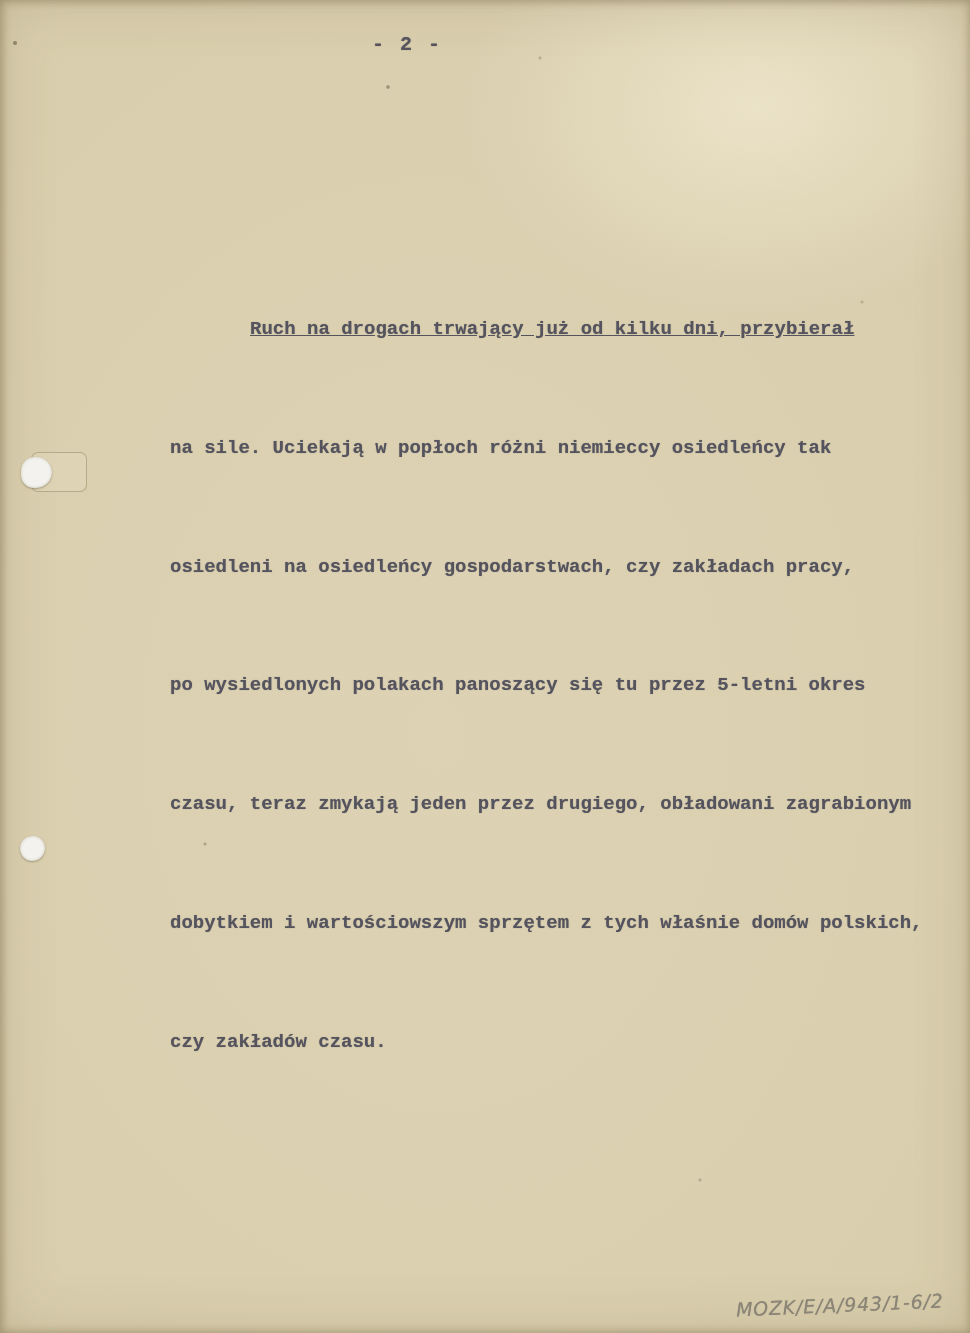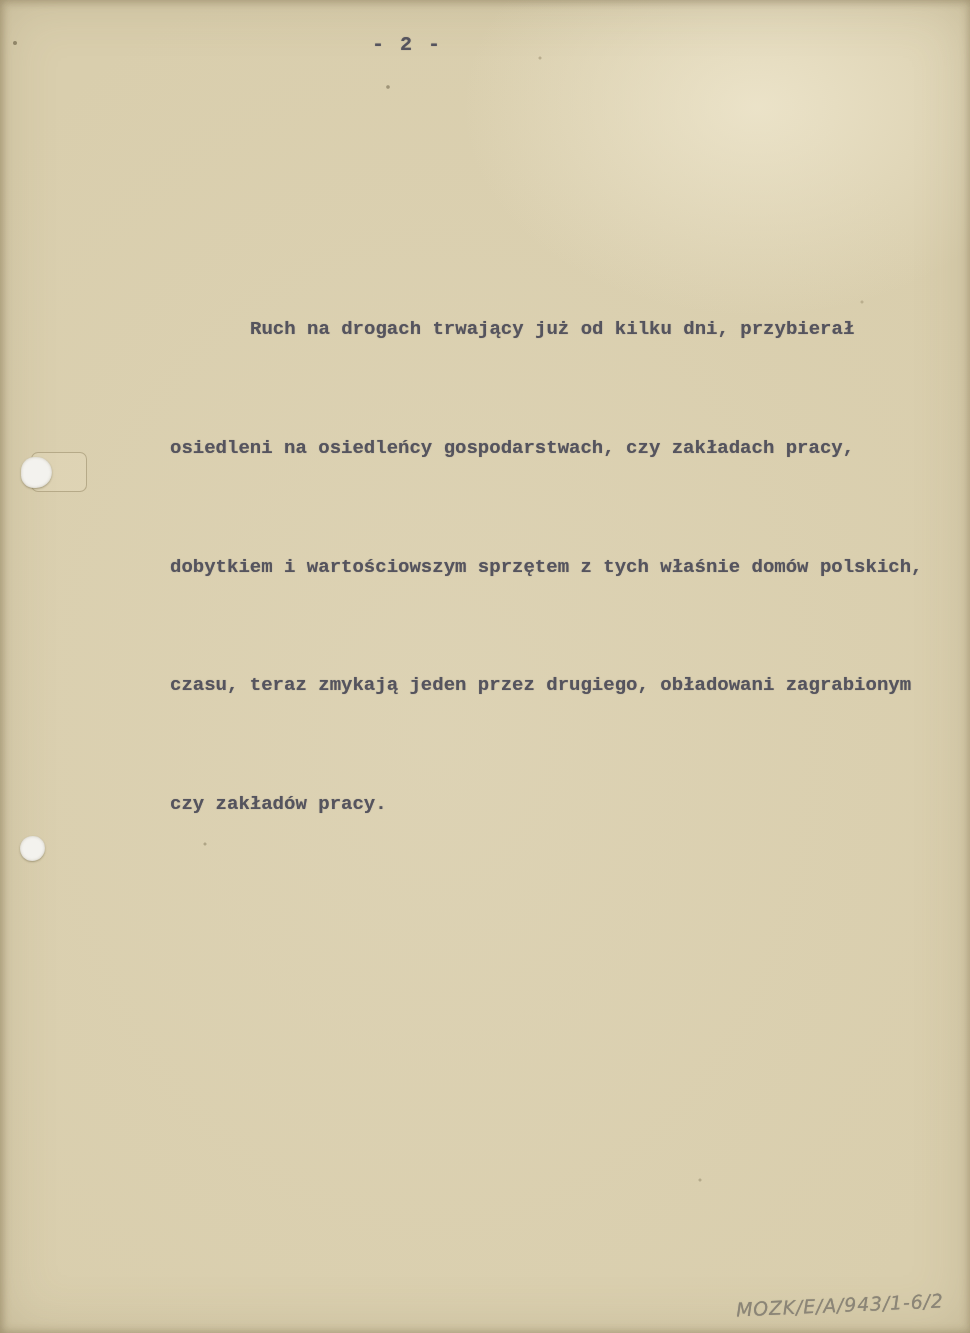--- a/index.html
+++ b/index.html
@@ -50,21 +50,21 @@
   .text-block {
     position: absolute;
     left: 170px;
     top: 112px;
     width: 800px;
     font-size: 19px;
     font-weight: 700;
     line-height: 39.6px;
   }
   .line { height: 39.6px; }
-  .indent { text-indent: 80px; }
+  .indent { text-indent: 80px; text-decoration: underline; }
   .hole {
     position: absolute;
     background: #f3f2ee;
     box-shadow:
       0 1px 2px rgba(100,90,60,.45),
       inset 0 0 3px rgba(150,140,110,.45);
   }
   .hole-top {
     left: 21px;
     top: 457px;
@@ -111,24 +111,26 @@
 <div class="hole-top-ring"></div>
 <div class="hole hole-top"></div>
 <div class="hole hole-bottom"></div>
 
 <div class="typed page-number">- 2 -</div>
 
 <div class="typed text-block">
   
   <div>
     <div class="line indent">Ruch na drogach trwający już od kilku dni, przybierał</div>
+    <div class="line">na sile. Uciekają w popłoch różni niemieccy osiedleńcy tak</div>
     <div class="line">osiedleni na osiedleńcy gospodarstwach, czy zakładach pracy,</div>
+    <div class="line">po wysiedlonych polakach panoszący się tu przez 5-letni okres</div>
+    <div class="line">czasu, teraz zmykają jeden przez drugiego, obładowani zagrabionym</div>
     <div class="line">dobytkiem i wartościowszym sprzętem z tych właśnie domów polskich,</div>
-    <div class="line">czasu, teraz zmykają jeden przez drugiego, obładowani zagrabionym</div>
-    <div class="line">czy zakładów pracy.</div>
+    <div class="line">czy zakładów czasu.</div>
   </div>
   
   
   
   
 </div>
 
 <div class="archival-note">MOZK/E/A/943/1-6/2</div>
 
 </body></html>

